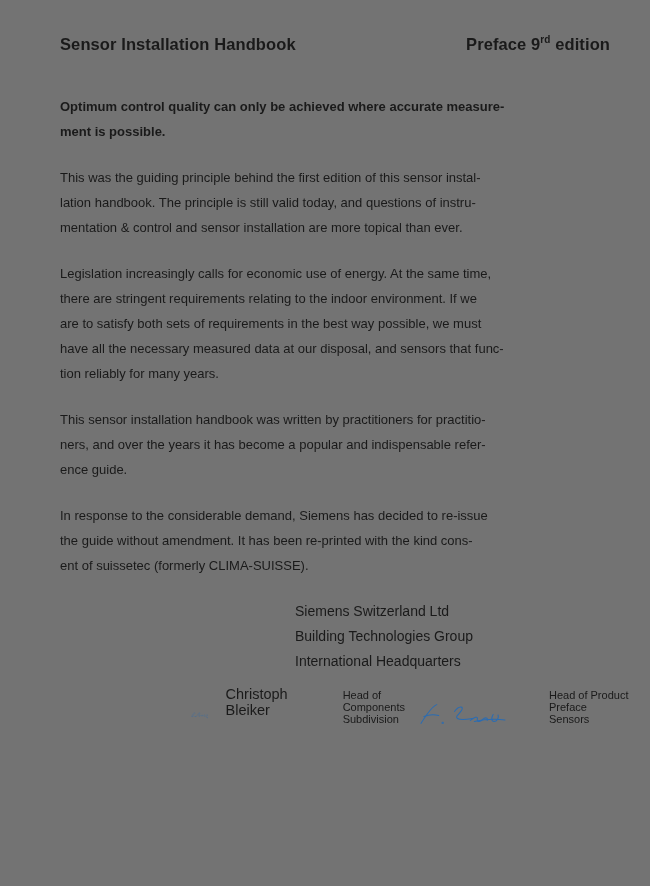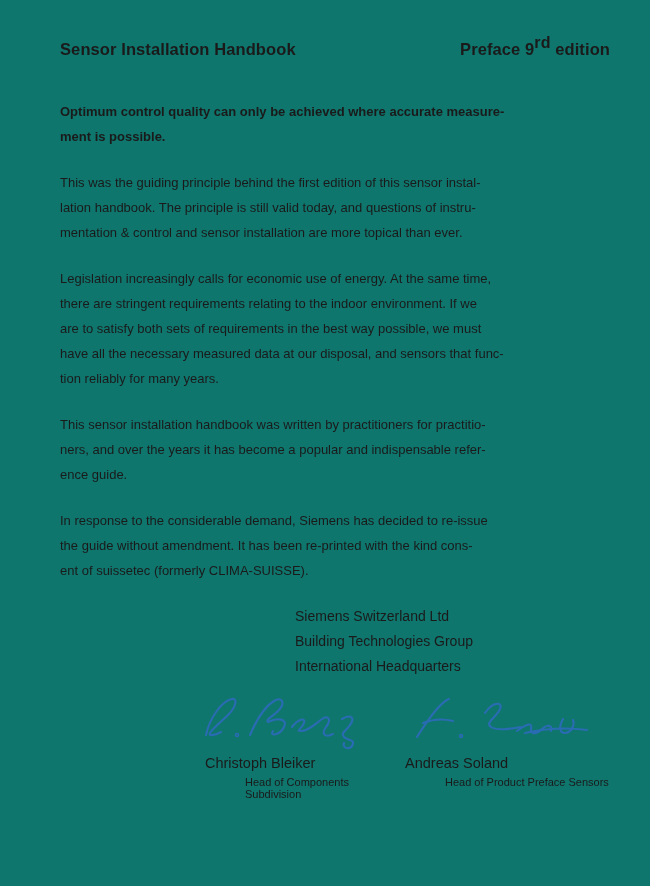--- a/index.html
+++ b/index.html
@@ -1,58 +1,58 @@
 <!DOCTYPE html>
 <html><head>
 <meta charset="utf-8">
 <style>
   * { margin: 0; padding: 0; box-sizing: border-box; }
   html, body { background: #ffffff; }
   .page {
     position: relative;
     width: 650px;
     height: 886px;
-    background: #0f766e;
+    background: #737373;
     font-family: "Liberation Sans", sans-serif;
     color: #1a1a1a;
     padding: 34px 40px 0 60px;
     overflow: hidden;
   }
   .header {
     display: flex;
     justify-content: space-between;
     align-items: baseline;
     width: 550px;
     margin-bottom: 40px;
   }
   .doc-title, .preface {
     font-size: 16.5px;
     font-weight: 700;
     letter-spacing: 0.1px;
   }
-  .preface sup { font-size: 16px; font-weight: 700; }
+  .preface sup { font-size: 10px; font-weight: 700; }
   p.lead, p.para {
     white-space: pre;
     font-size: 13px;
     line-height: 25px;
     margin: 0 0 21px 0;
   }
   p.lead { font-weight: 700; }
   .company {
     white-space: pre;
     font-size: 14px;
     line-height: 25px;
     margin-left: 235px;
   }
   .sig-row {
     display: flex;
     margin-left: 130px;
     margin-top: 10px;
   }
-  .sig-col { display: flex; flex-direction: column; width: 215px; }
+  .sig-col { display: flex; flex-direction: row; width: 215px; }
   .sig-col + .sig-col { margin-left: 10px; }
   .sig-svg { height: 62px; width: 190px; margin-bottom: 2px; }
   .sig-svg path, .sig-svg circle { fill: none; stroke-width: 2.1; stroke-linecap: round; stroke-linejoin: round; }
   .sig-svg circle { stroke-width: 3; }
   .sig-name { font-size: 14.5px; margin-top: 2px; }
   .sig-title { font-size: 11px; margin-top: 5px; color: #1a1a1a; padding-left: 40px; }
   .sig-col:first-child .sig-name, .sig-col:first-child .sig-title { margin-left: 15px; }
 </style>
 </head>
 <body>
@@ -102,19 +102,18 @@
     <div class="sig-col">
       <svg class="sig-svg" viewBox="0 0 190 62" role="img">
         <path d="M12 48 C22 32 34 14 44 10" stroke="#2a6cb3"></path>
         <path d="M18 34 C28 30 40 30 48 32" stroke="#2a6cb3"></path>
         <circle cx="56" cy="47" r="0.8" stroke="#2a6cb3"></circle>
         <path d="M80 24 C88 12 100 12 94 22 C90 29 80 34 86 38 C92 42 104 40 116 38" stroke="#2a6cb3"></path>
         <path d="M112 42 C120 36 128 32 126 40 C125 45 131 46 137 40 C142 35 148 36 146 42" stroke="#2a6cb3"></path>
         <path d="M120 44 C138 40 160 38 182 41" stroke="#2a6cb3"></path>
         <path d="M158 30 C154 37 154 44 160 44 C166 44 170 36 168 31" stroke="#2a6cb3"></path>
       </svg>
-      <div class="sig-name">Andreas Soland</div>
       <div class="sig-title">Head of Product Preface Sensors</div>
     </div>
 
   </div>
 
 </div>
 
 </body></html>

